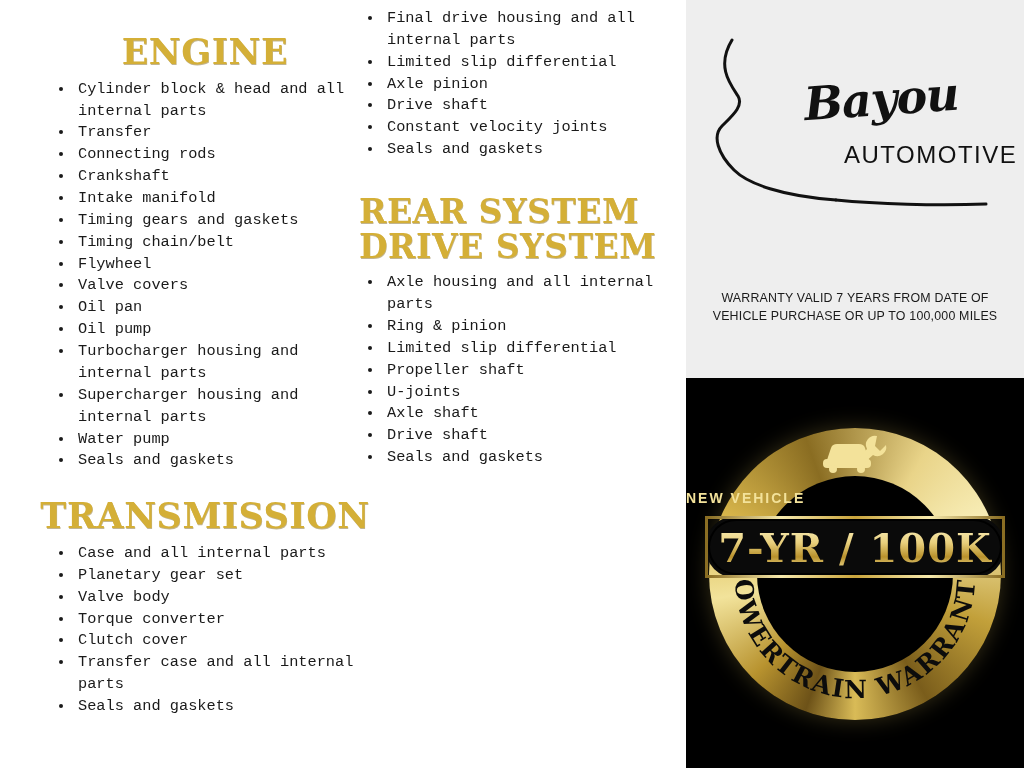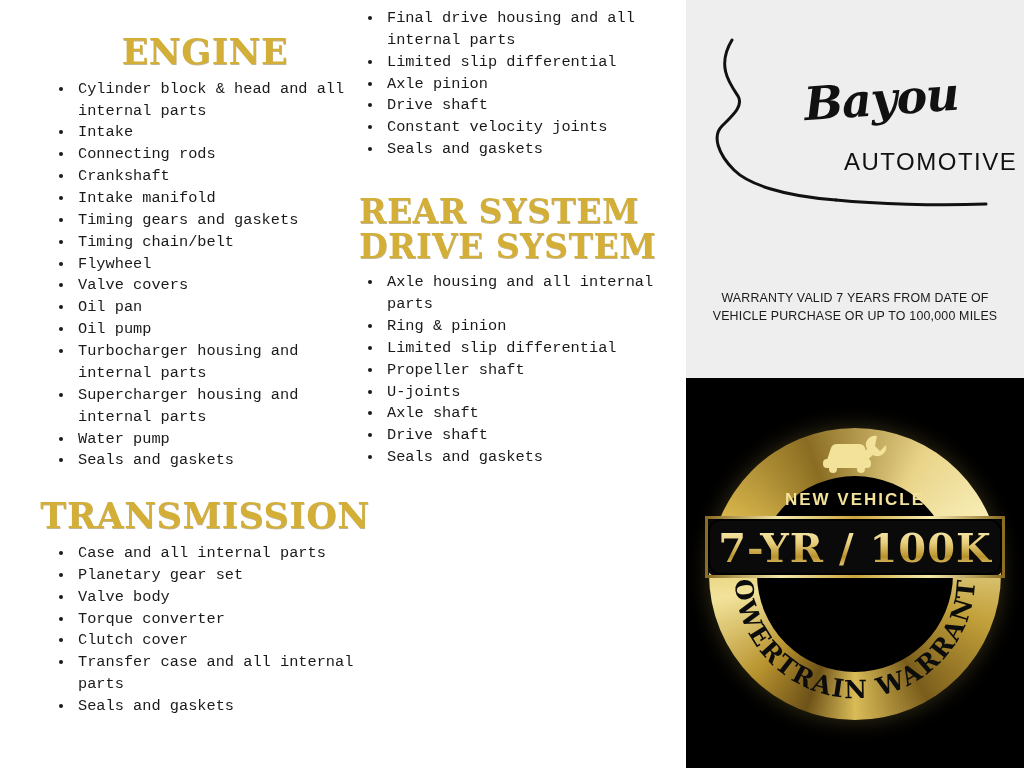--- a/index.html
+++ b/index.html
@@ -71,21 +71,21 @@
     font-family: "DejaVu Serif", serif;
     font-style: italic;
     font-weight: bold;
     font-size: 46px;
     color: #111;
     letter-spacing: -1px;
     transform: rotate(-4deg);
   }
   .brand-sub {
     position: absolute;
-    left: 158px; top: 148px;
+    left: 158px; top: 141px;
     font-family: "Liberation Sans", sans-serif;
     font-size: 24px;
     letter-spacing: 1.5px;
     color: #111;
   }
   .warranty-note {
     position: absolute;
     left: 14px; top: 290px;
     width: 310px;
     text-align: center;
@@ -125,32 +125,31 @@
   }
   .tool-icon {
     position: absolute;
     left: 50%; top: 52px;
     margin-left: -36px;
     width: 72px; height: 46px;
   }
   .new-vehicle {
     position: absolute;
     left: 0; right: 0; top: 112px;
-    text-align: center;
-    font-size: 17px;
+    font-size: 14px;
     font-weight: bold;
     letter-spacing: 2px;
     color: #f3e29a;
   }
   .plate {
     position: absolute;
     left: 50%; top: 196px;
     width: 300px; height: 62px;
     margin-left: -150px; margin-top: -58px;
-    border-radius: 16px;
+    border-radius: 31px;
     background: #0a0a0a;
     border: 3px solid;
     border-image: linear-gradient(90deg,#8a6d22,#f6e9ad,#c9a43c,#f6e9ad,#8a6d22) 1;
     box-shadow: 0 0 0 2px #000 inset;
     display: flex; align-items: center; justify-content: center;
   }
   .plate-text {
     font-family: "DejaVu Serif", serif;
     font-weight: bold;
     font-size: 40px;
@@ -177,21 +176,21 @@
 </style>
 </head>
 <body>
 
 <div id="page">
 
   <div class="col col-left">
     <div class="section-title title-engine">ENGINE</div>
     <ul class="items">
       <li>Cylinder block &amp; head and all internal parts</li>
-      <li>Intake</li>
+      <li>Transfer</li>
       <li>Connecting rods</li>
       <li>Crankshaft</li>
       <li>Intake manifold</li>
       <li>Timing gears and gaskets</li>
       <li>Timing chain/belt</li>
       <li>Flywheel</li>
       <li>Valve covers</li>
       <li>Oil pan</li>
       <li>Oil pump</li>
       <li>Turbocharger housing and internal parts</li>

